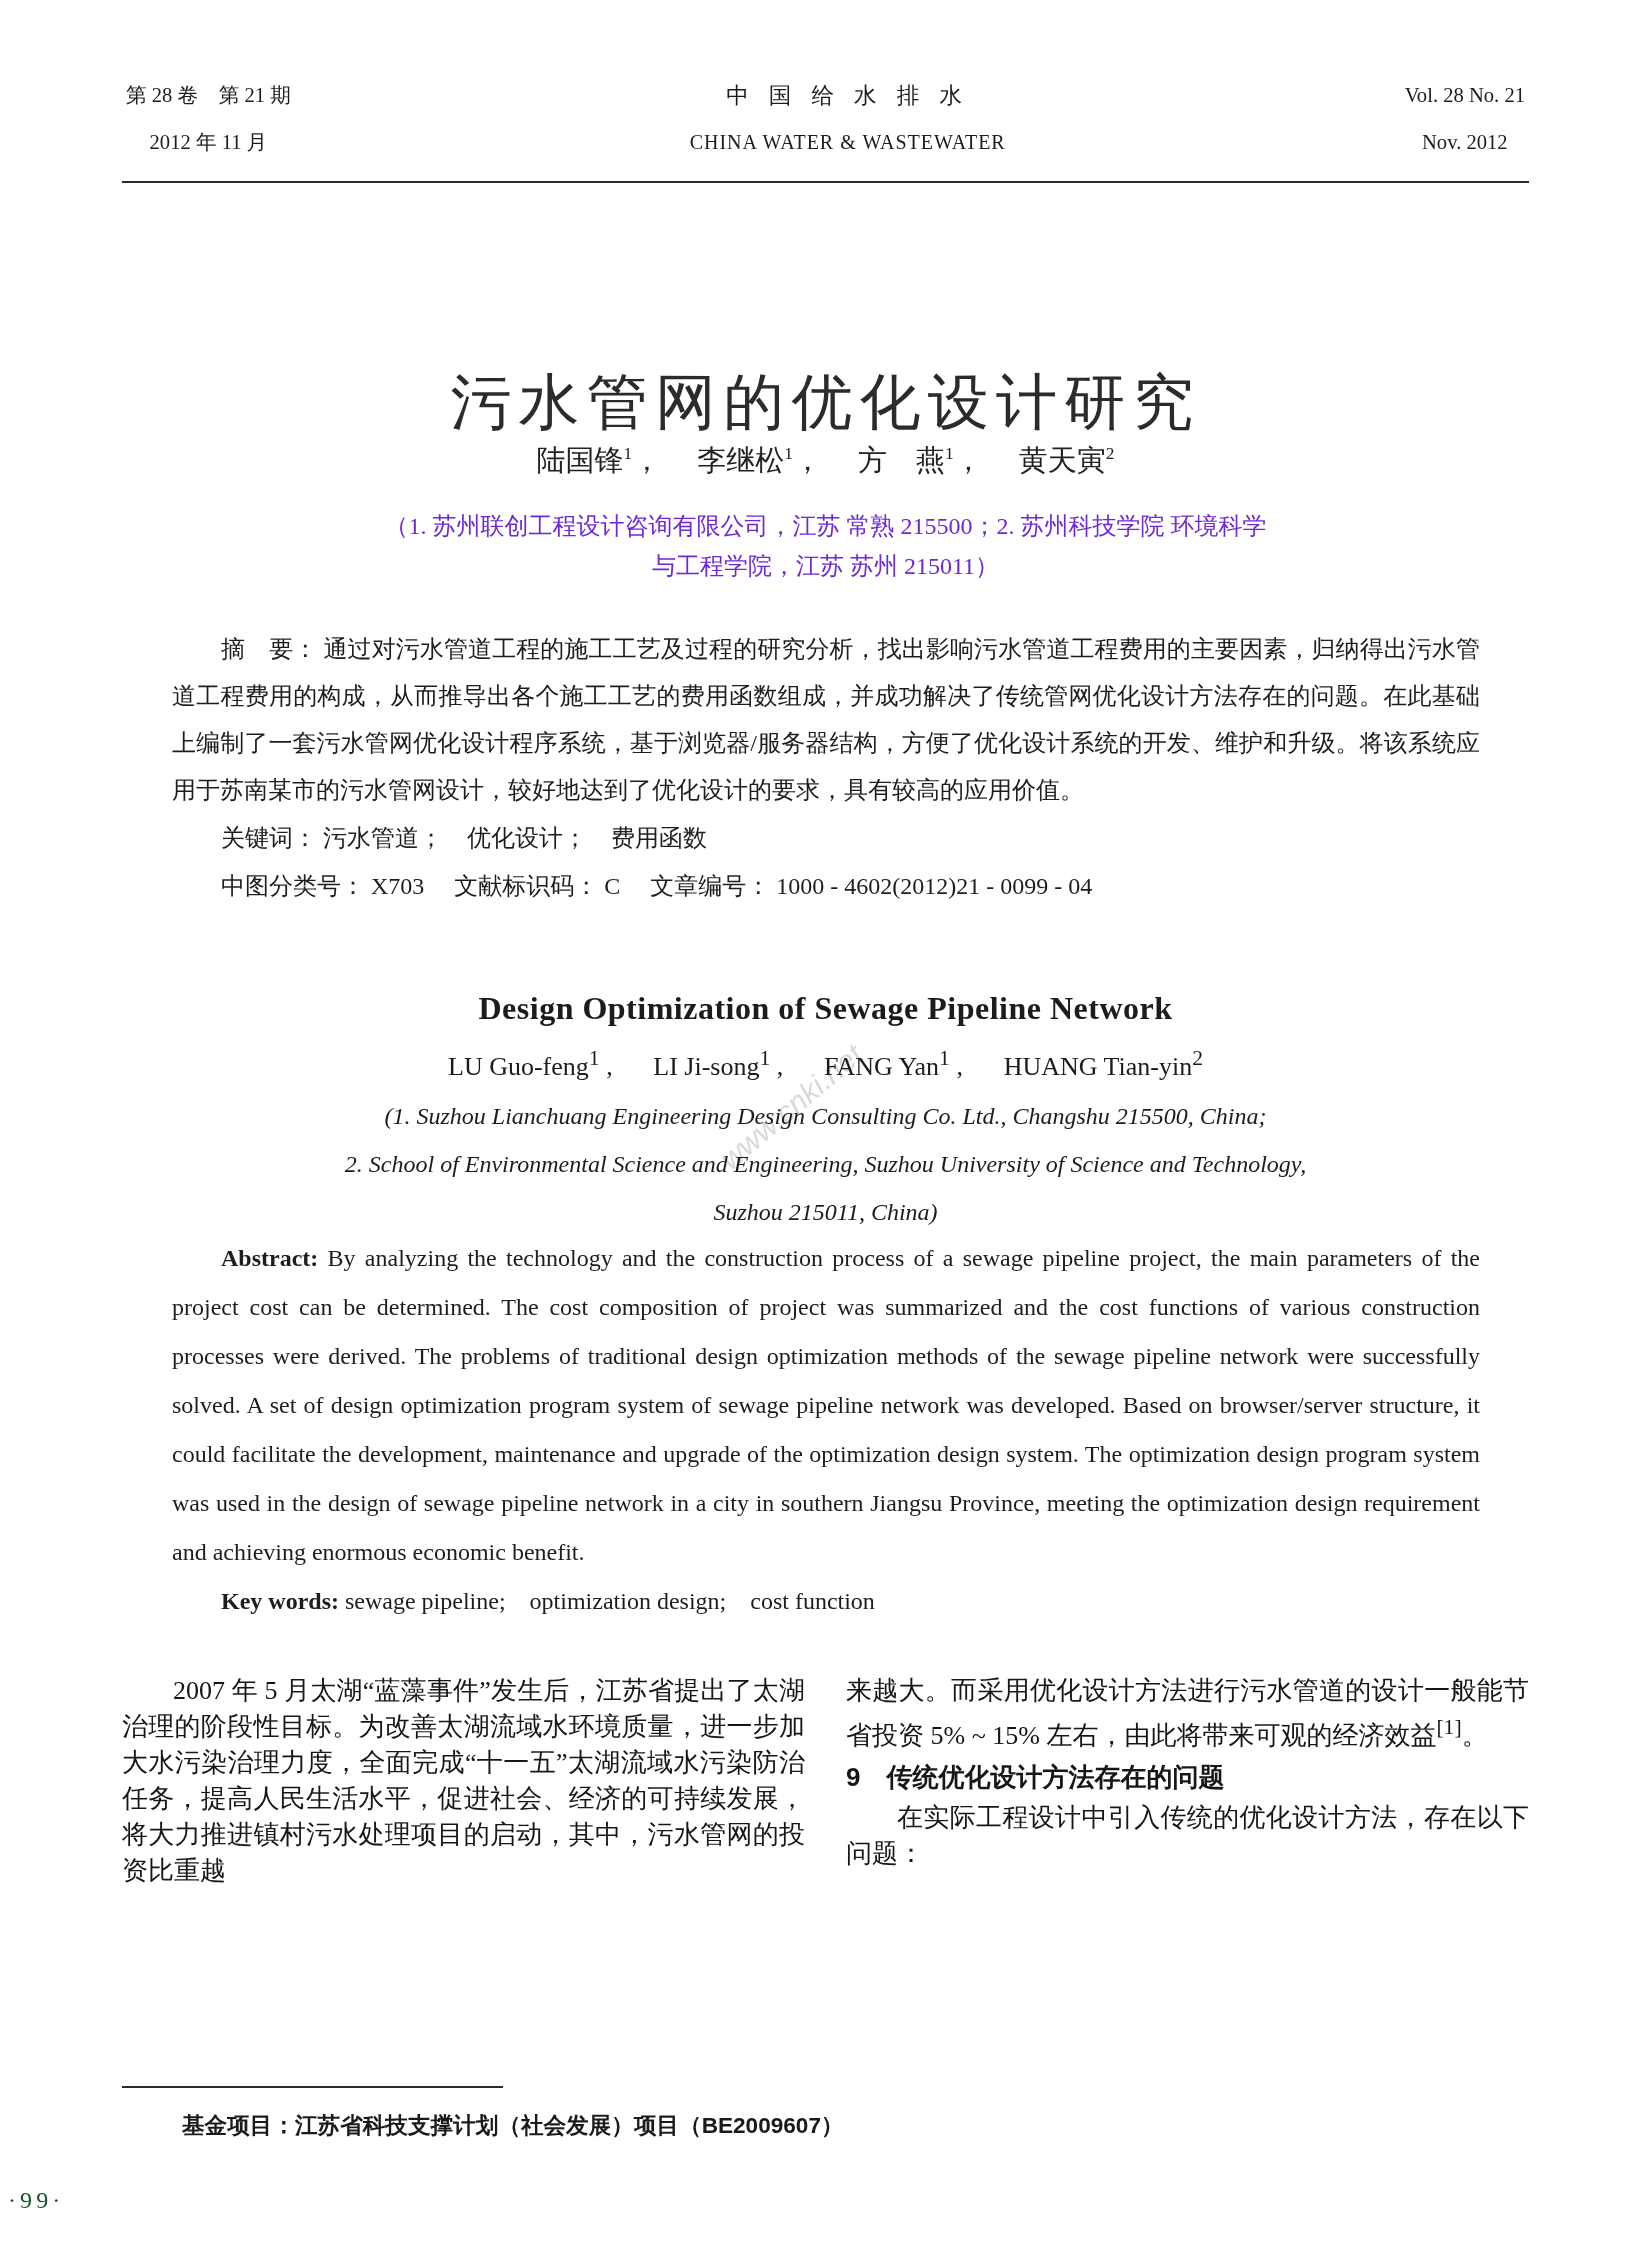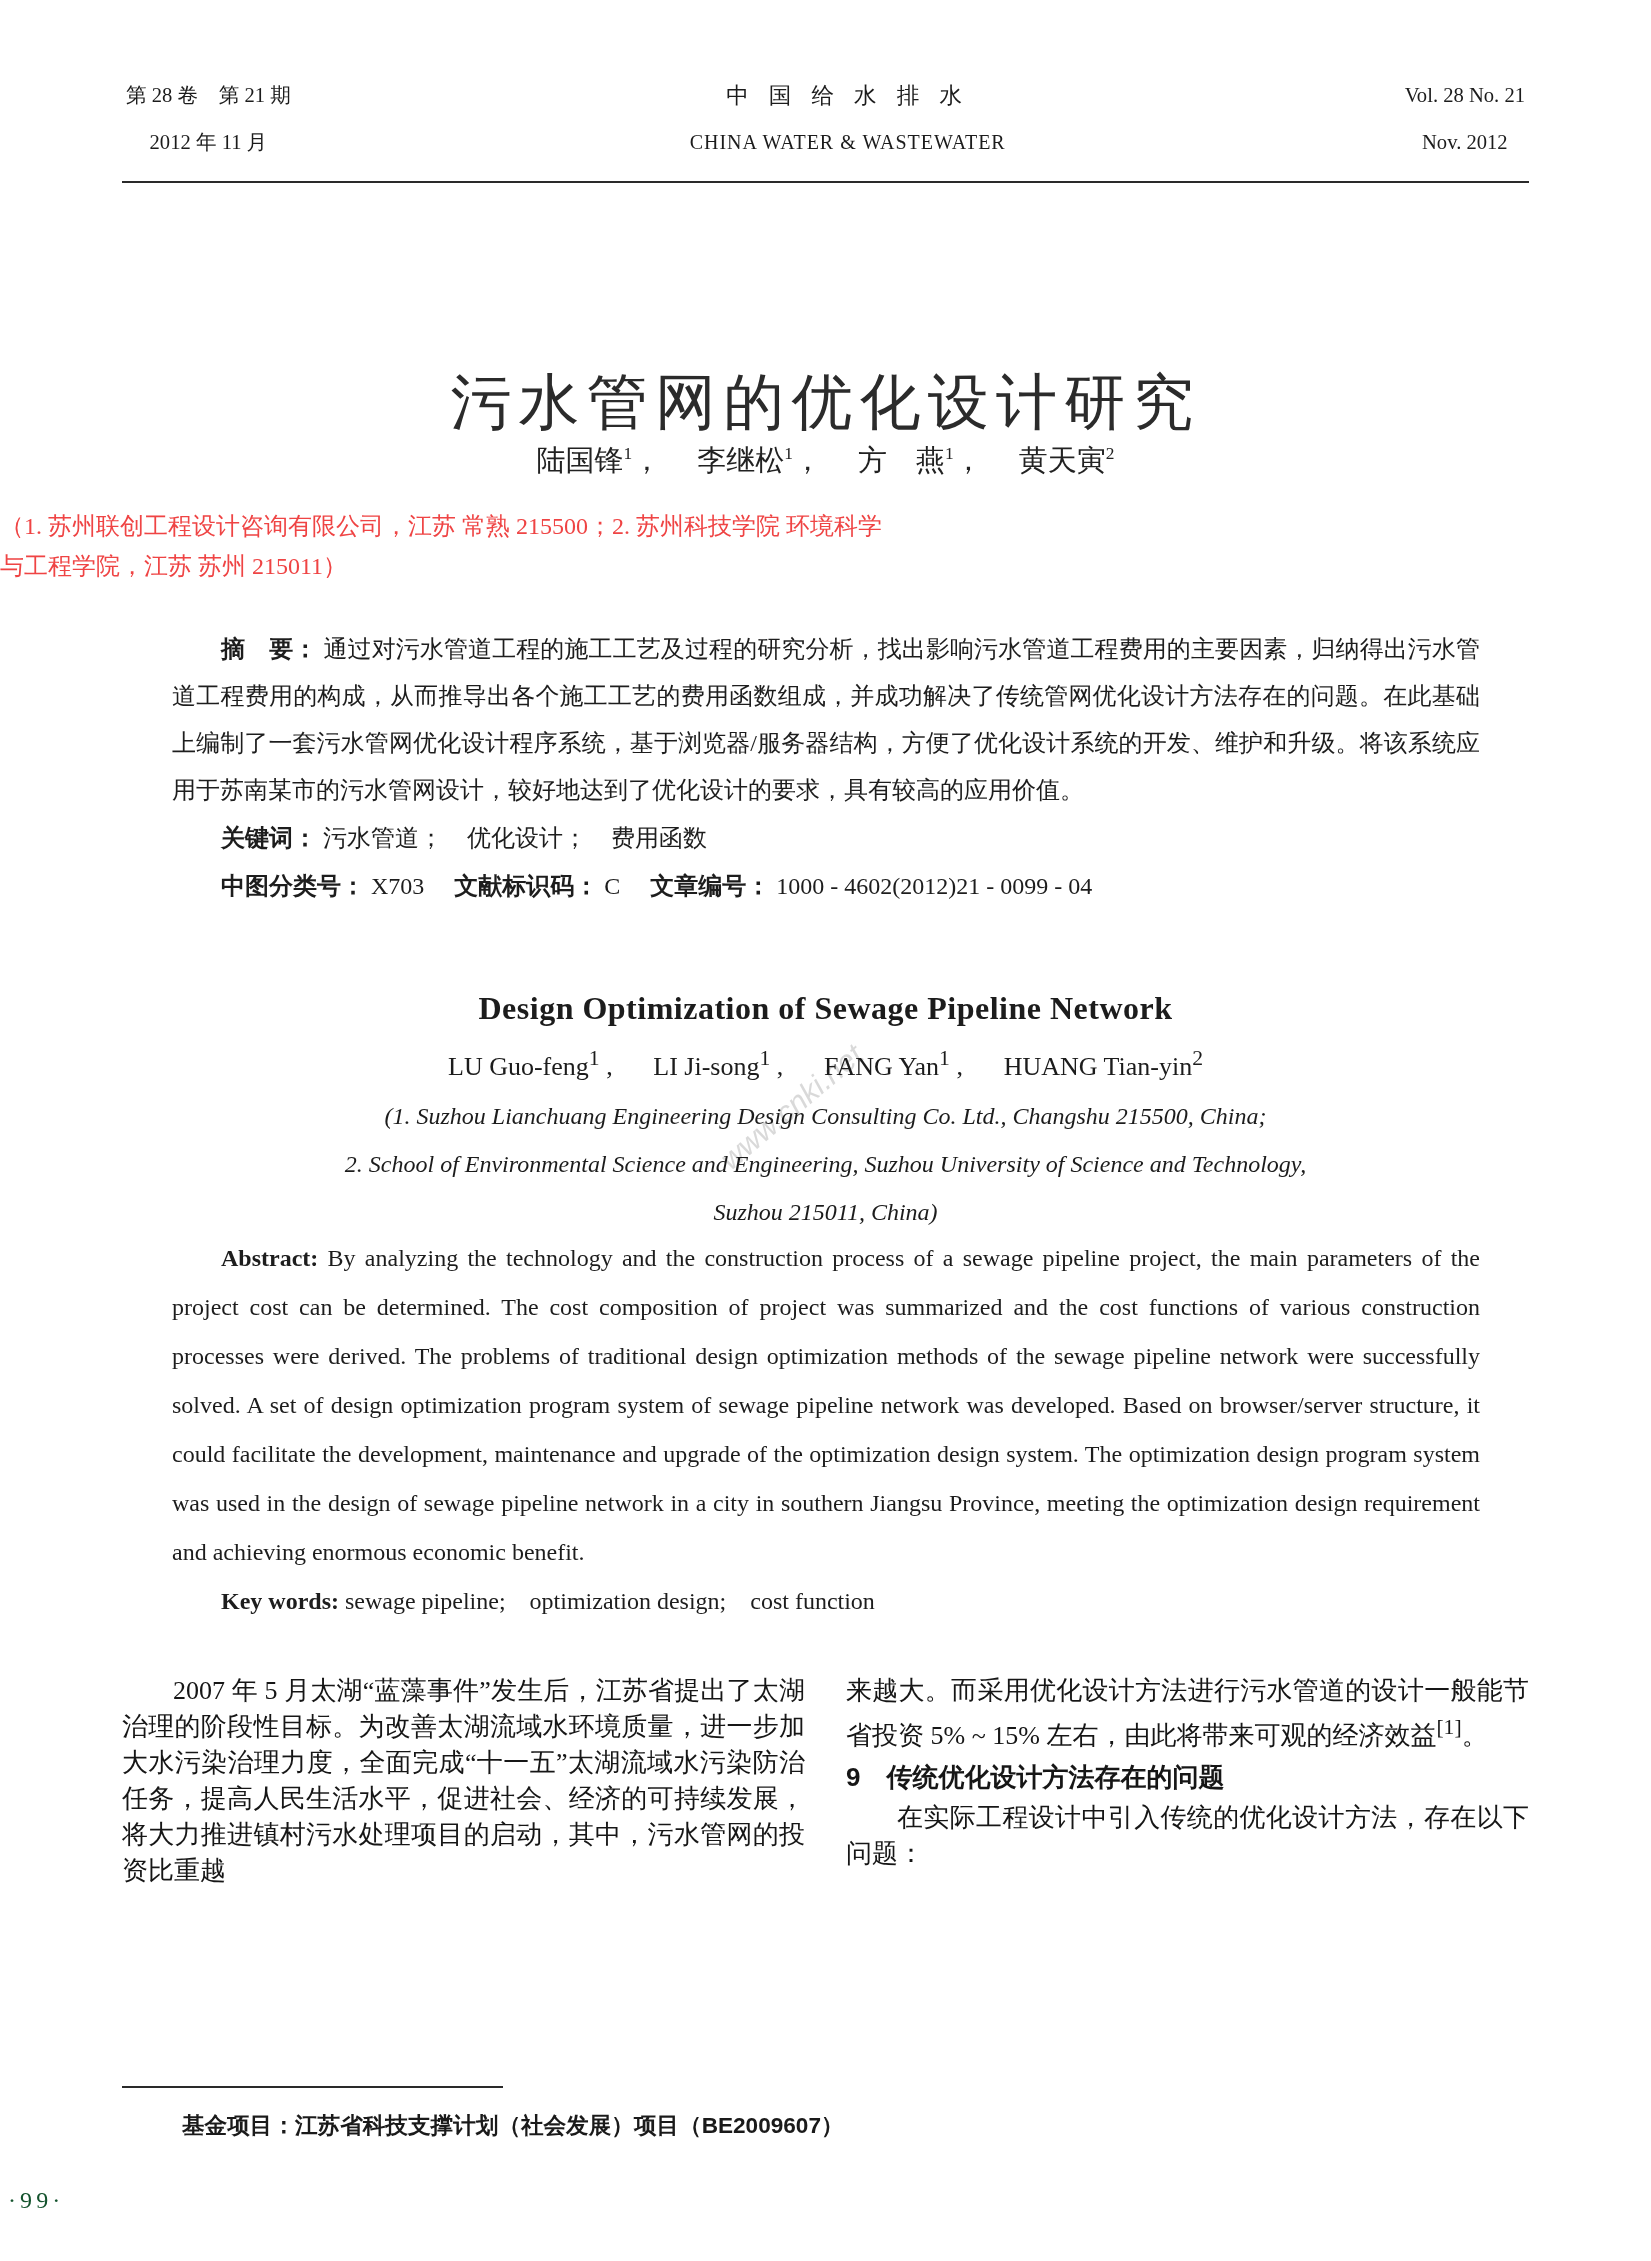--- a/index.html
+++ b/index.html
@@ -48,39 +48,40 @@
     top: 441px; left: 0; right: 0;
     text-align: center;
     font-size: 29px;
     color: #222;
   }
   .authors-cn .au { margin: 0 14.4px; }
   .authors-cn sup, .authors-en sup { font-size: 60%; }
   .affil-cn {
     position: absolute;
     top: 506px; left: 0; right: 0;
+    text-align: center;
     font-size: 24px;
     line-height: 40px;
-    color: #ef4444;
+    color: #6d28d9;
   }
 
   
   .abs-cn-block {
     position: absolute;
     top: 625px; left: 172px; width: 1308px;
     font-size: 24px;
     line-height: 47px;
     text-align: justify;
     color: #1d1d1d;
   }
   .abs-cn-block p { margin: 0; }
   .indent { text-indent: 49px; }
   .lbl {
     font-family: "Liberation Sans", "DejaVu Sans", sans-serif;
-    font-weight: 700;
+    font-weight: 400;
   }
   .kw-line { margin-top: 7.2px; }
   .clc-line { margin-top: 3.1px; }
   .clc-gap { margin-left: 24px; }
 
   
   .en-head {
     position: absolute;
     top: 990px; left: 0; right: 0;
     text-align: center;

